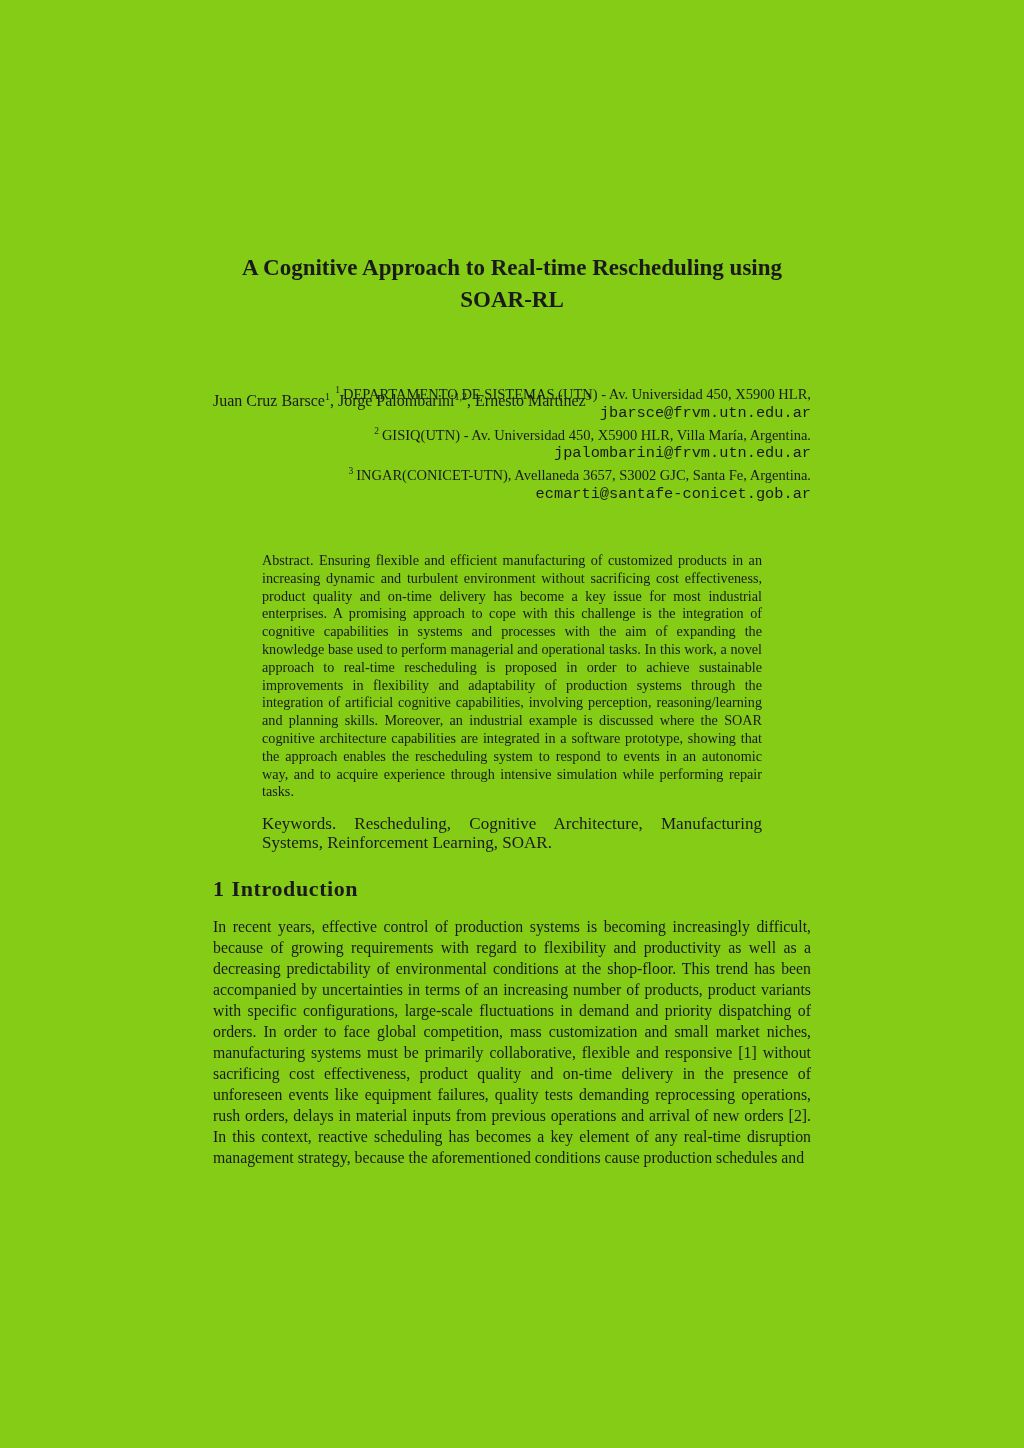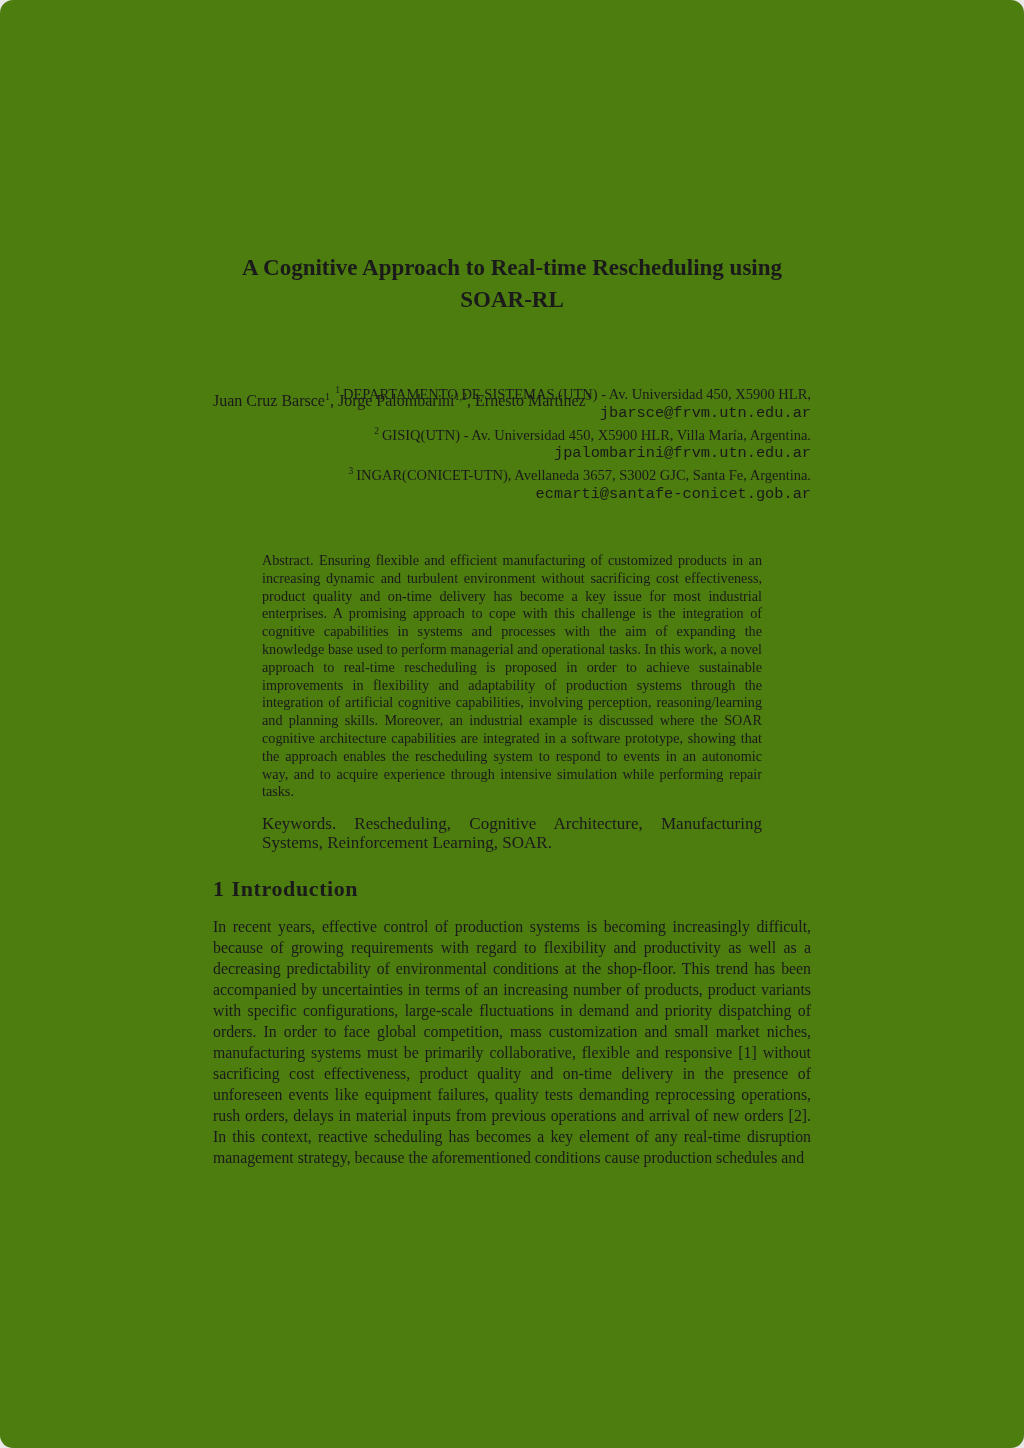--- a/index.html
+++ b/index.html
@@ -4,25 +4,24 @@
 <style>
   html, body {
     margin: 0;
     padding: 0;
     background: #e8e8e8;
   }
   .page {
     position: relative;
     width: 1024px;
     height: 1448px;
-    background: #4d7c0f;
+    background: #84cc16;
     font-family: "Liberation Serif", serif;
     color: #1a1a1a;
     overflow: hidden;
-    border-radius: 13px;
   }
   .title {
     position: absolute;
     left: 213px;
     top: 252px;
     width: 598px;
     font-size: 23px;
     line-height: 32px;
     font-weight: bold;
     text-align: center;

